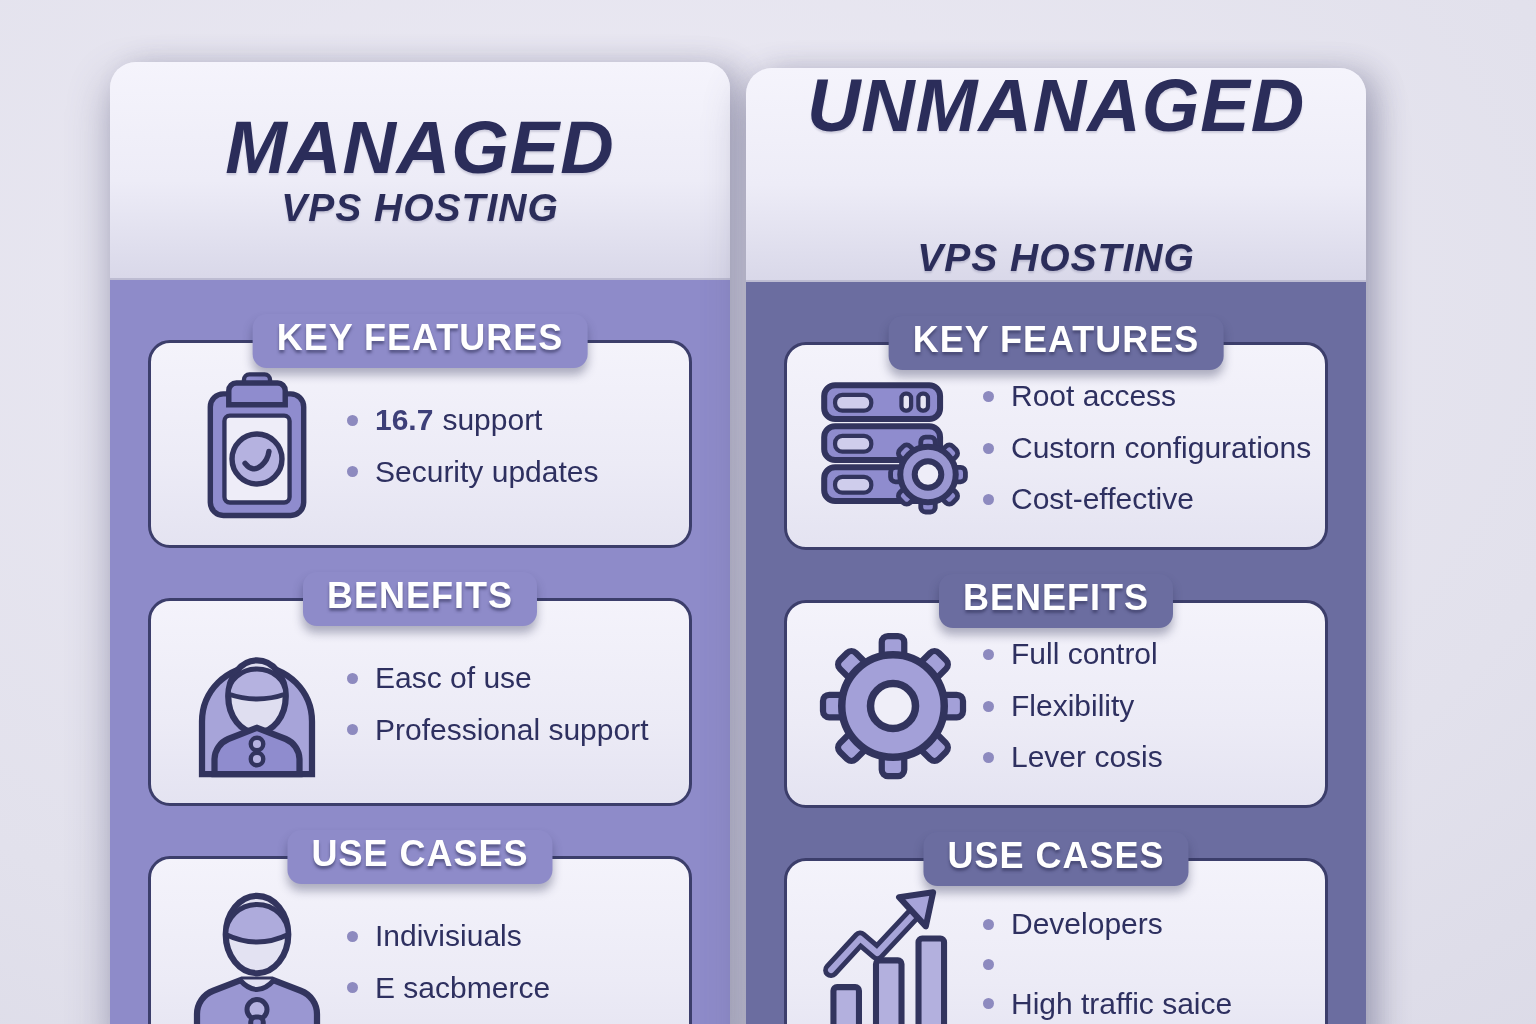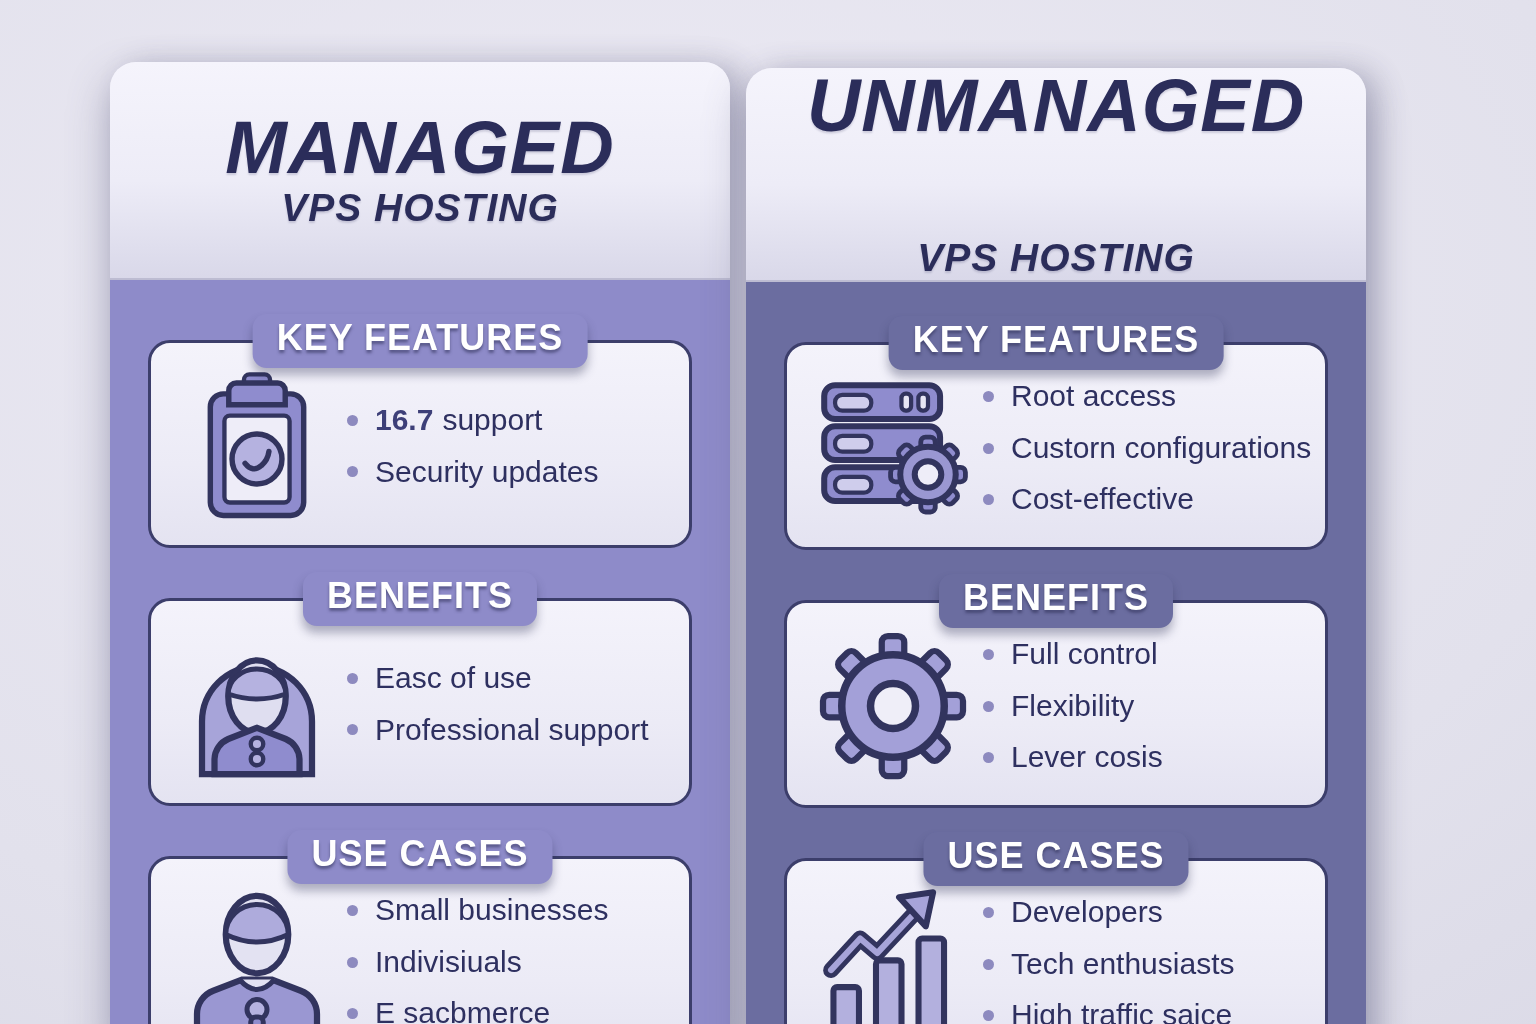--- a/index.html
+++ b/index.html
@@ -150,25 +150,20 @@
             <svg width="150" height="160" viewBox="0 0 120 128">
               <ellipse cx="60" cy="42" rx="25" ry="31" fill="#e3e2f2" stroke="#32345e" stroke-width="5"></ellipse>
               <path d="M35 42 a25 24 0 0 1 50 0 q-25 12 -50 0 z" fill="#aeabdc" stroke="#32345e" stroke-width="4"></path>
               <path d="M12 128 v-22 a20 20 0 0 1 13 -19 l23 -9 h24 l23 9 a20 20 0 0 1 13 19 v22 z" fill="#9a97d2" stroke="#32345e" stroke-width="5"></path>
               <path d="M46 78 q14 16 28 0" fill="#e3e2f2" stroke="#32345e" stroke-width="4"></path>
               <circle cx="60" cy="102" r="8" fill="#b5b2e0" stroke="#32345e" stroke-width="4"></circle>
               <rect x="55" y="108" width="10" height="20" rx="4" fill="#8f8cce" stroke="#32345e" stroke-width="4"></rect>
             </svg>
           </div>
           <ul class="item-list">
-            <li>
-              <span class="dot"></span>
-              <span class="item-em"></span>
-              <span class="item-text">Small businesses</span>
-            </li>
             <li>
               <span class="dot"></span>
               <span class="item-em"></span>
               <span class="item-text">Indivisiuals</span>
             </li>
             <li>
               <span class="dot"></span>
               <span class="item-em"></span>
               <span class="item-text">E sacbmerce</span>
             </li>
@@ -298,21 +293,20 @@
           </div>
           <ul class="item-list">
             <li>
               <span class="dot"></span>
               <span class="item-em"></span>
               <span class="item-text">Developers</span>
             </li>
             <li>
               <span class="dot"></span>
               <span class="item-em"></span>
-              <span class="item-text">Tech enthusiasts</span>
             </li>
             <li>
               <span class="dot"></span>
               <span class="item-em"></span>
               <span class="item-text">High traffic saice</span>
             </li>
           </ul>
         </div>
       </section>
 

